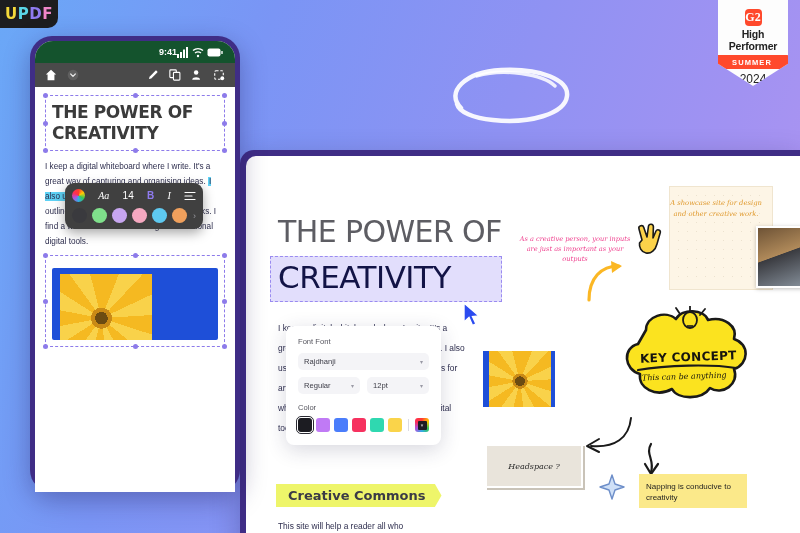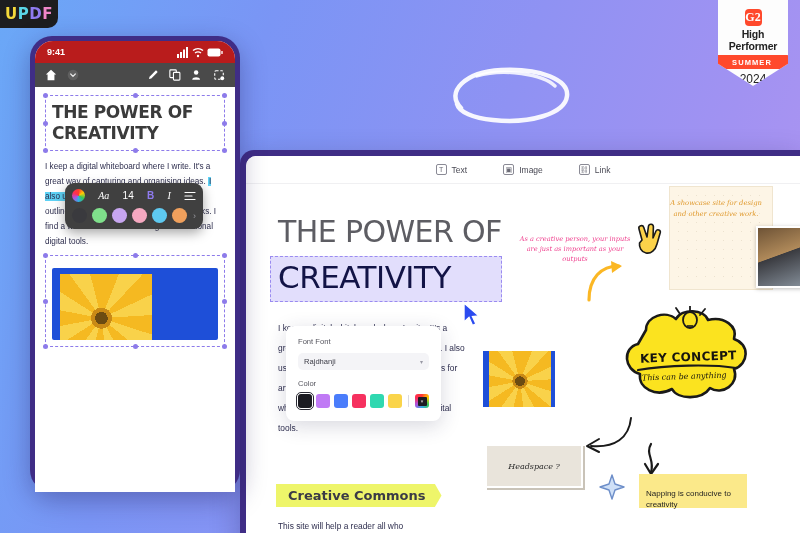--- a/index.html
+++ b/index.html
@@ -61,22 +61,22 @@
   #phone {
     position: absolute; left: 30px; top: 36px; width: 210px; height: 456px;
     background: #3f2d86; border-radius: 22px; padding: 5px 5px 0 5px;
     box-shadow: 0 8px 26px rgba(30,20,80,.35);
   }
   #phone-screen {
     width: 100%; height: 100%; background: #ffffff;
     border-radius: 18px 18px 0 0; overflow: hidden; position: relative;
   }
   #phone-status {
-    height: 22px; background: #b91c1c; color: #fff;
-    display: flex; align-items: center; justify-content: space-between;
+    height: 22px; background: #14532d; color: #fff;
+    display: flex; align-items: center; justify-content: flex-end;
     padding: 0 12px; font-size: 9px; font-weight: 700;
   }
   #phone-status .right { display: flex; align-items: center; gap: 3px; }
   #phone-toolbar {
     height: 24px; background: #4a4a4a; display: flex; align-items: center;
     justify-content: space-between; padding: 0 10px;
   }
   #phone-toolbar .grp { display: flex; align-items: center; gap: 10px; }
   .ticon { width: 12px; height: 12px; display: block; }
 
@@ -262,21 +262,21 @@
 
   #headspace {
     position: absolute; left: 14px; top: 248px; width: 98px; height: 44px;
     background: #e9e4db; border: 2px solid #fff; box-shadow: 2px 2px 0 #c9c3b8;
     display: flex; align-items: center; justify-content: center;
   }
   #headspace span { color: #2a2a2a; font-size: 8px; }
 
   #napping {
     position: absolute; left: 168px; top: 278px; width: 108px; height: 34px;
-    background: #fbe98a; padding: 14px 7px; color: #1f1f1f; font-size: 8px; line-height: 11px;
+    background: #fbe98a; padding: 7px 7px; color: #1f1f1f; font-size: 8px; line-height: 11px;
   }
 
   #star { position: absolute; left: 128px; top: 278px; }
   #hand { position: absolute; left: 162px; top: 24px; }
 </style>
 </head>
 <body>
 
 <div id="updf-logo">
   <span class="ch u">U</span>
@@ -300,34 +300,20 @@
 <div id="headline">
   <svg id="scribble" width="135" height="62" viewBox="0 0 135 62">
     <path d="M18 44 C 2 28, 22 8, 58 6 C 98 4, 126 16, 124 32 C 122 50, 86 60, 50 56 C 30 54, 16 48, 14 40" fill="none" stroke="#ffffff" stroke-width="4.5" stroke-linecap="round" opacity=".92"></path>
     <path d="M34 12 C 60 4, 100 10, 112 22" fill="none" stroke="#ffffff" stroke-width="3.4" stroke-linecap="round" opacity=".85"></path>
   </svg>
 </div>
 
 <div id="tablet">
   <div id="tablet-screen">
 
-    <div id="tab-toolbar">
-      <div class="ti">
-        <span class="bx">T</span>
-        <span>Text</span>
-      </div>
-      <div class="ti">
-        <span class="bx">▣</span>
-        <span>Image</span>
-      </div>
-      <div class="ti">
-        <span class="bx">⛓</span>
-        <span>Link</span>
-      </div>
-    </div>
 
     <div id="doc-title">THE POWER OF</div>
 
     <div id="title-sel">
       <span class="hd tl"></span><span class="hd tc"></span><span class="hd tr"></span>
       <span class="hd ml"></span><span class="hd mr"></span>
       <span class="hd bl"></span><span class="hd bc"></span><span class="hd br"></span>
     </div>
     <div id="creativity-word">CREATIVITY</div>
 
@@ -338,20 +324,30 @@
     <div id="doc-body">I keep a digital whiteboard where I write. It's a great way of capturing and organising ideas. I also use it for mind maps and for creating outlines for articles, chapters and even books. I find a whiteboard less confining that traditional digital tools.</div>
 
     <div id="cc-tag">Creative Commons</div>
     <div id="cc-sub">This site will help a reader all who</div>
 
     <div id="font-popup">
       <div class="lbl">Font Font</div>
       <div class="fld">
         <span>Rajdhanji</span>
         <span class="cv">▾</span>
+      </div>
+      <div class="row">
+        <div class="fld">
+          <span>Regular</span>
+          <span class="cv">▾</span>
+        </div>
+        <div class="fld">
+          <span>12pt</span>
+          <span class="cv">▾</span>
+        </div>
       </div>
       <div class="clabel">Color</div>
       <div id="swatches">
         <span class="sw2 sel" style="background:#1c1c22"></span>
         <span class="sw2" style="background:#c07af5"></span>
         <span class="sw2" style="background:#4a7dfb"></span>
         <span class="sw2" style="background:#f6315f"></span>
         <span class="sw2" style="background:#2fd8b0"></span>
         <span class="sw2" style="background:#fad44a"></span>
         <span class="divline"></span>

